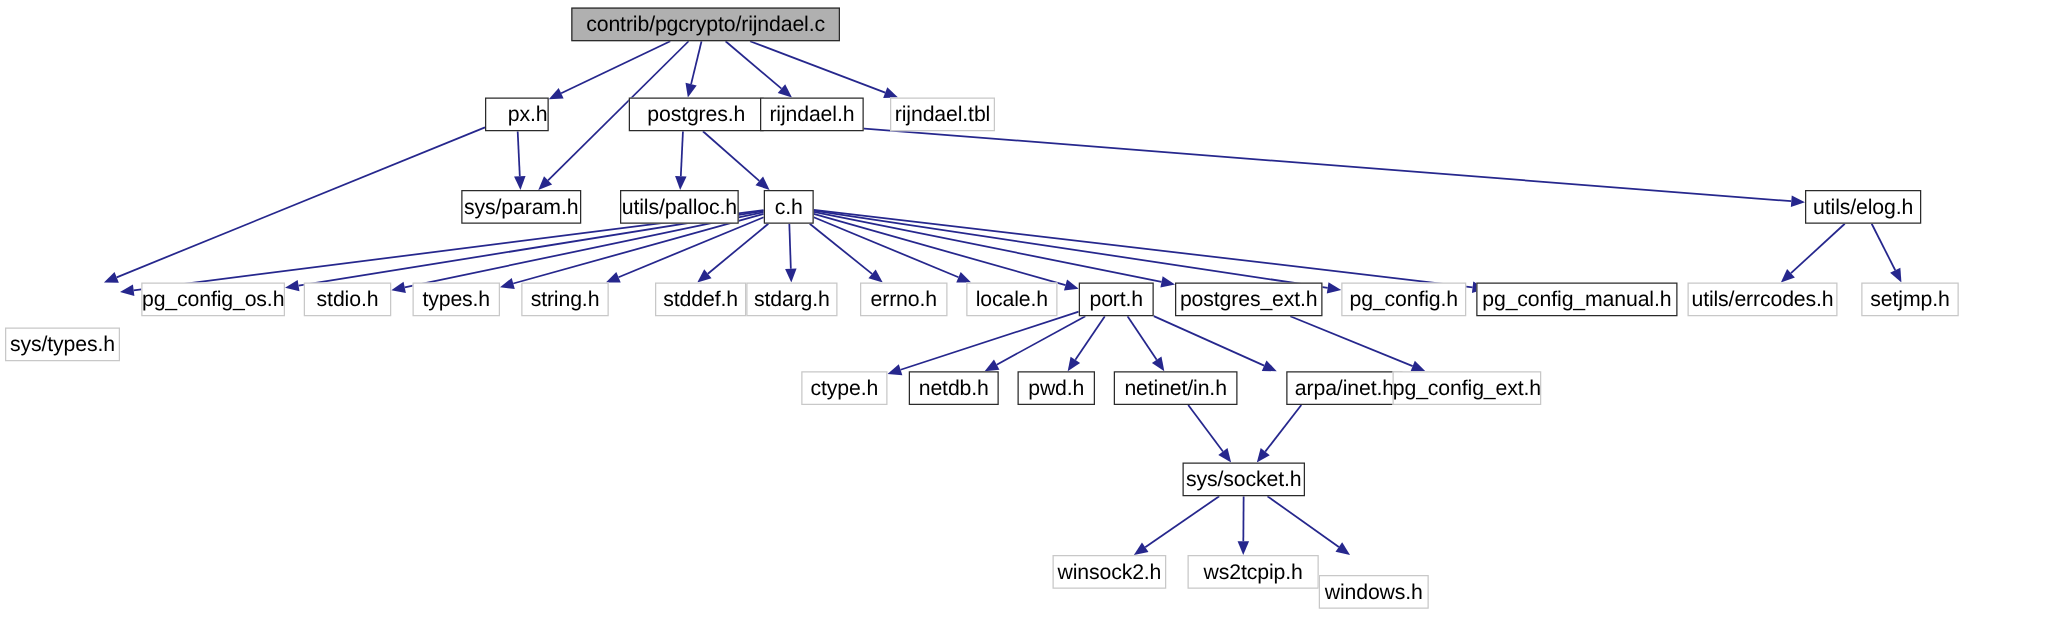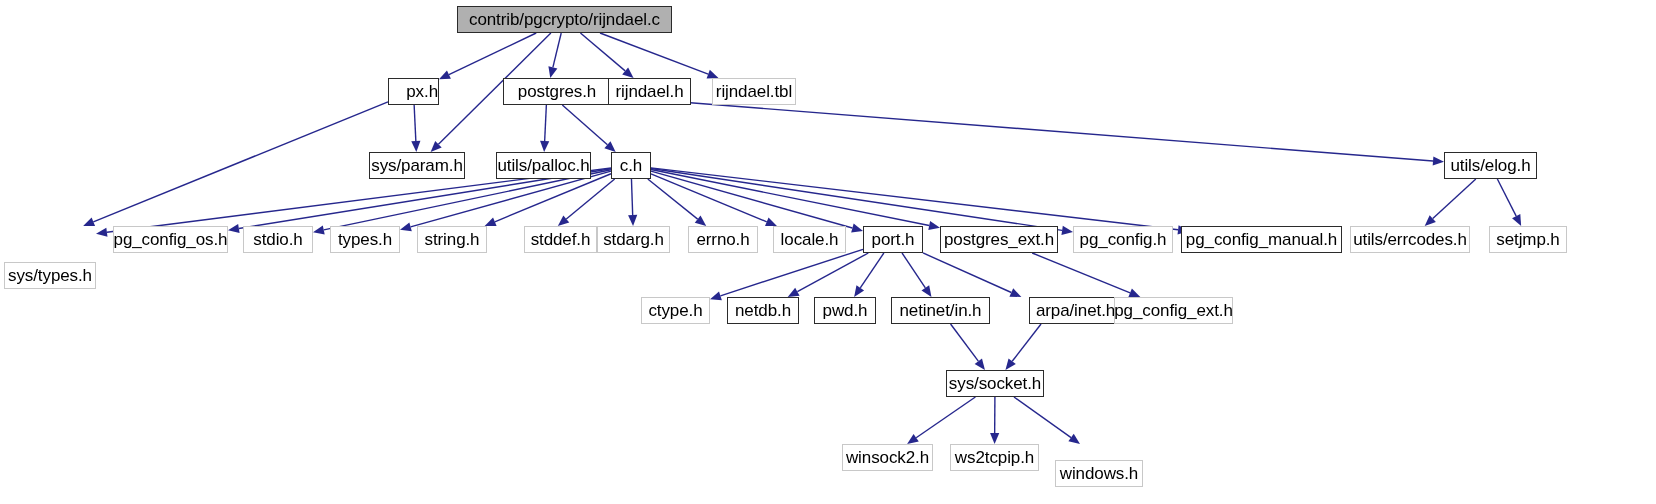--- a/index.html
+++ b/index.html
@@ -216,20 +216,20 @@
       </div>
       <div class="node weak" style="left: 1114px; top: 297px; width: 119px; height: 27px;">
         <span class="node-label">pg_config_ext.h</span>
       </div>
       <div class="node strong" style="left: 946px; top: 370px; width: 98px; height: 27px;">
         <span class="node-label">sys/socket.h</span>
       </div>
       <div class="node weak" style="left: 842px; top: 444px; width: 91px; height: 27px;">
         <span class="node-label">winsock2.h</span>
       </div>
-      <div class="node weak" style="left: 950px; top: 444px; width: 89px; height: 27px;">
+      <div class="node weak" style="left: 950px; top: 444px; width: 105px; height: 27px;">
         <span class="node-label">ws2tcpip.h</span>
       </div>
       <div class="node weak" style="left: 1055px; top: 444px; width: 88px; height: 27px; margin-top: 16px;">
         <span class="node-label">windows.h</span>
       </div>
     </div>
 </div>
 
 </body></html>

